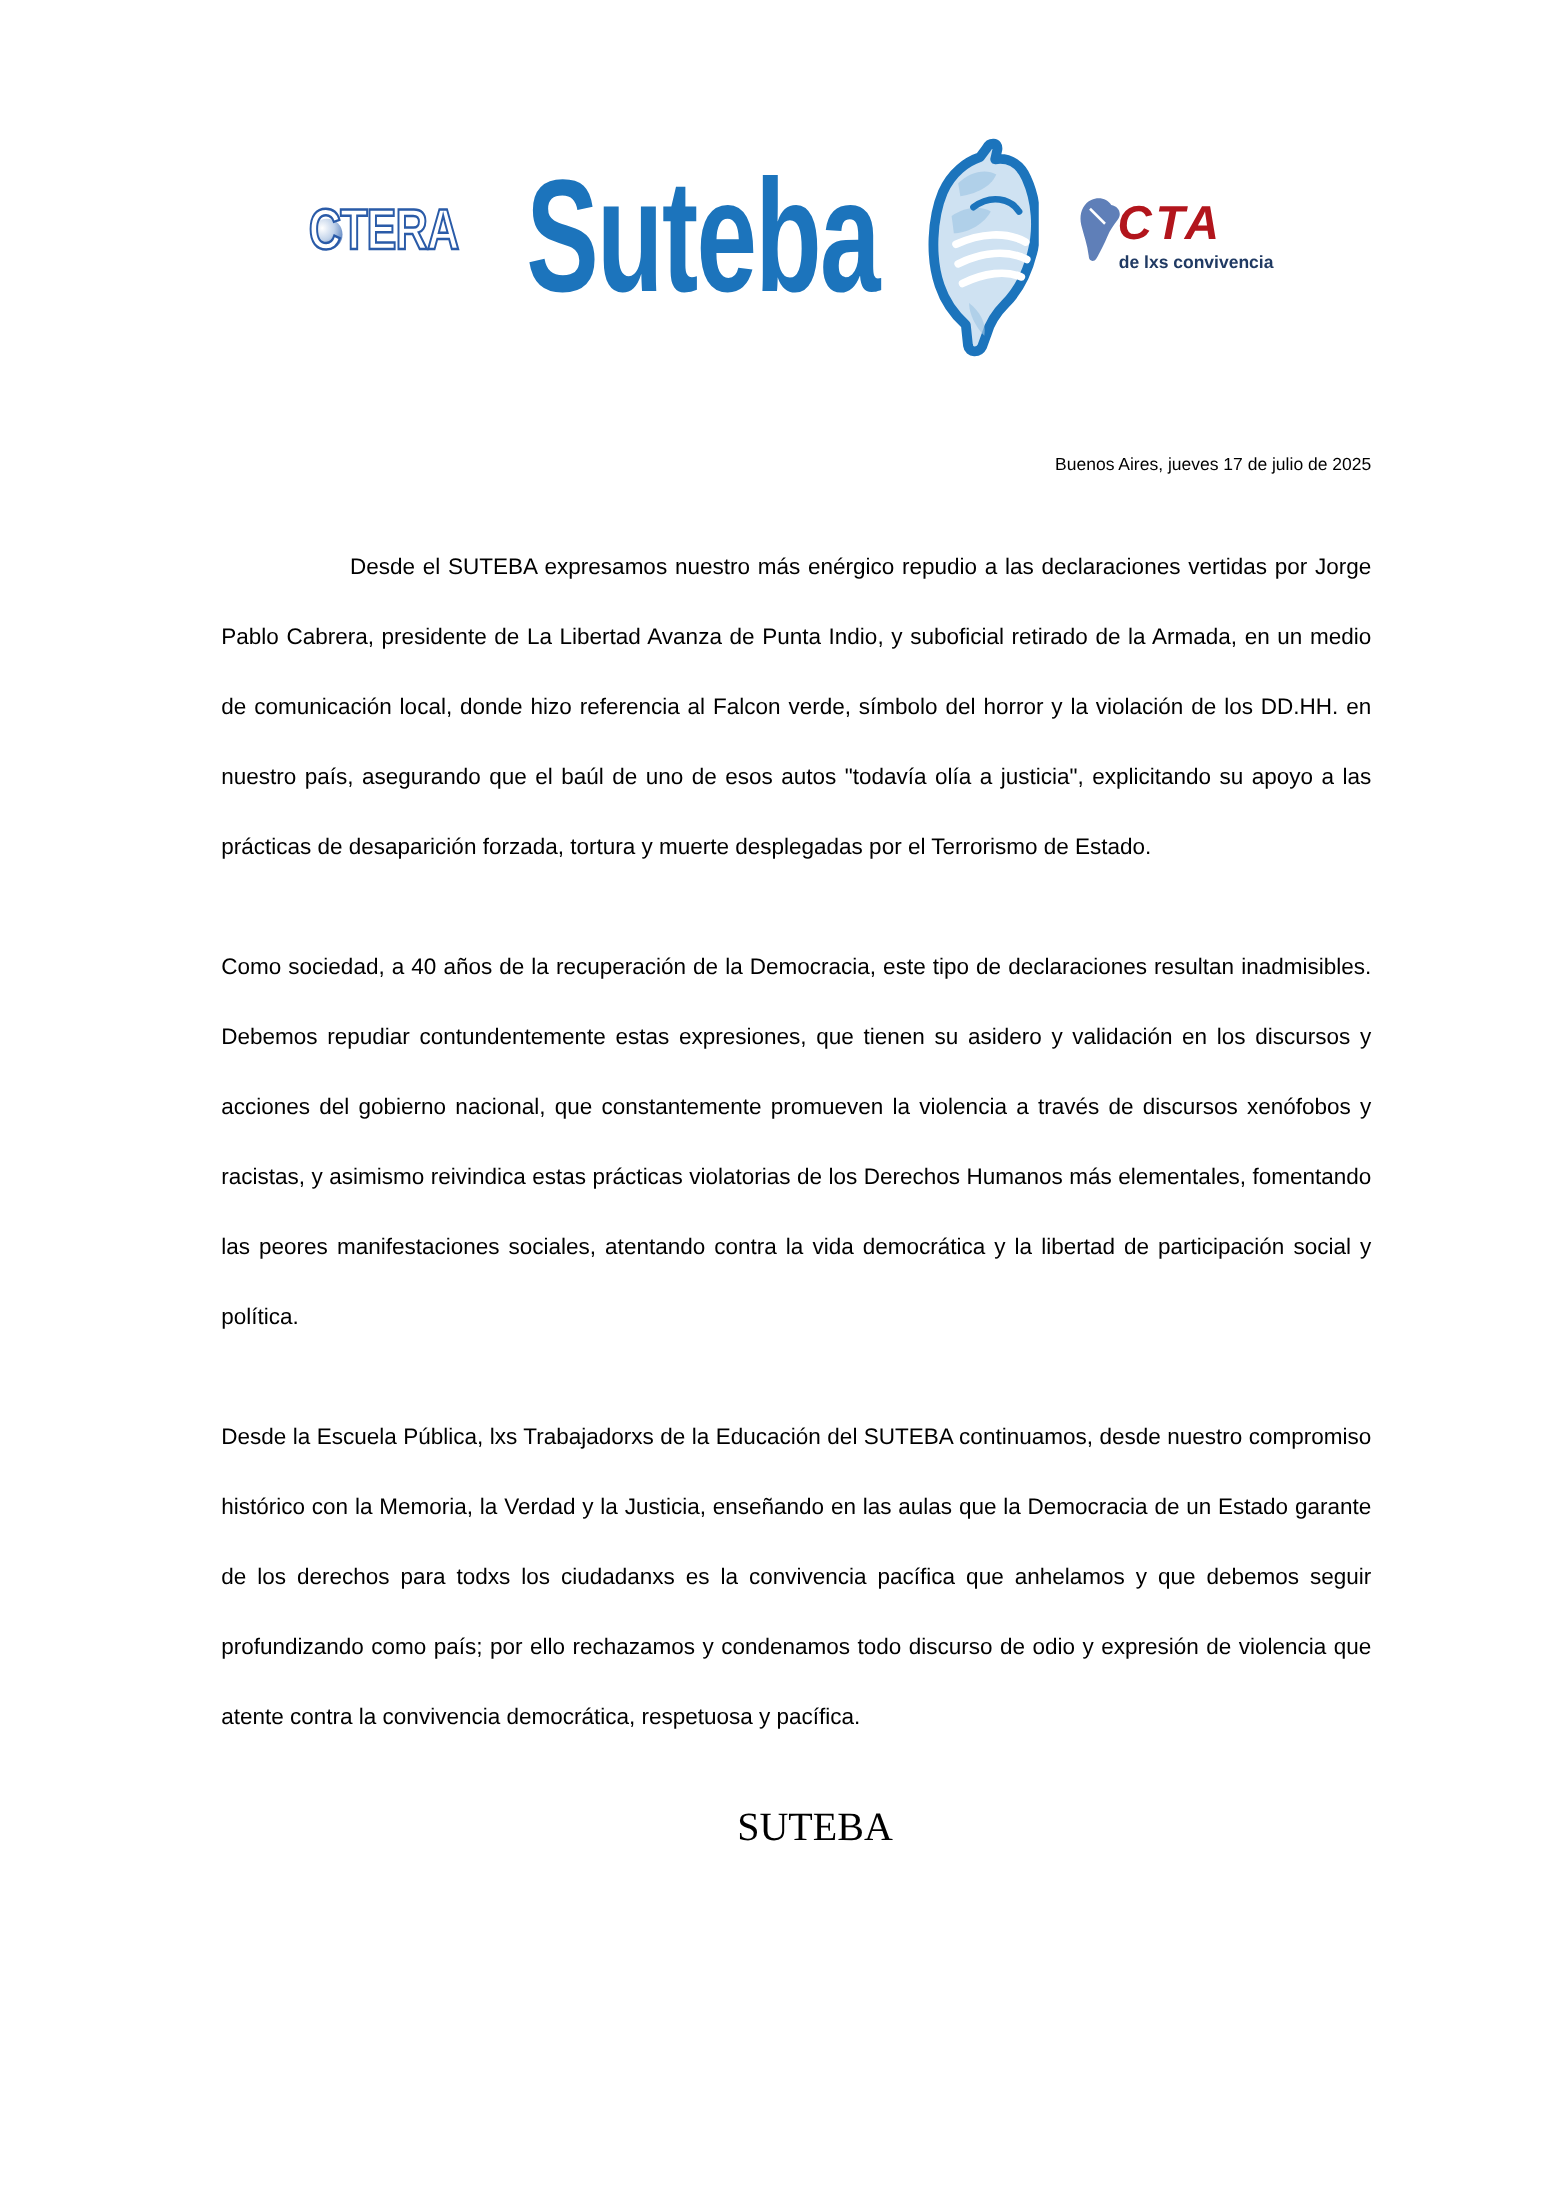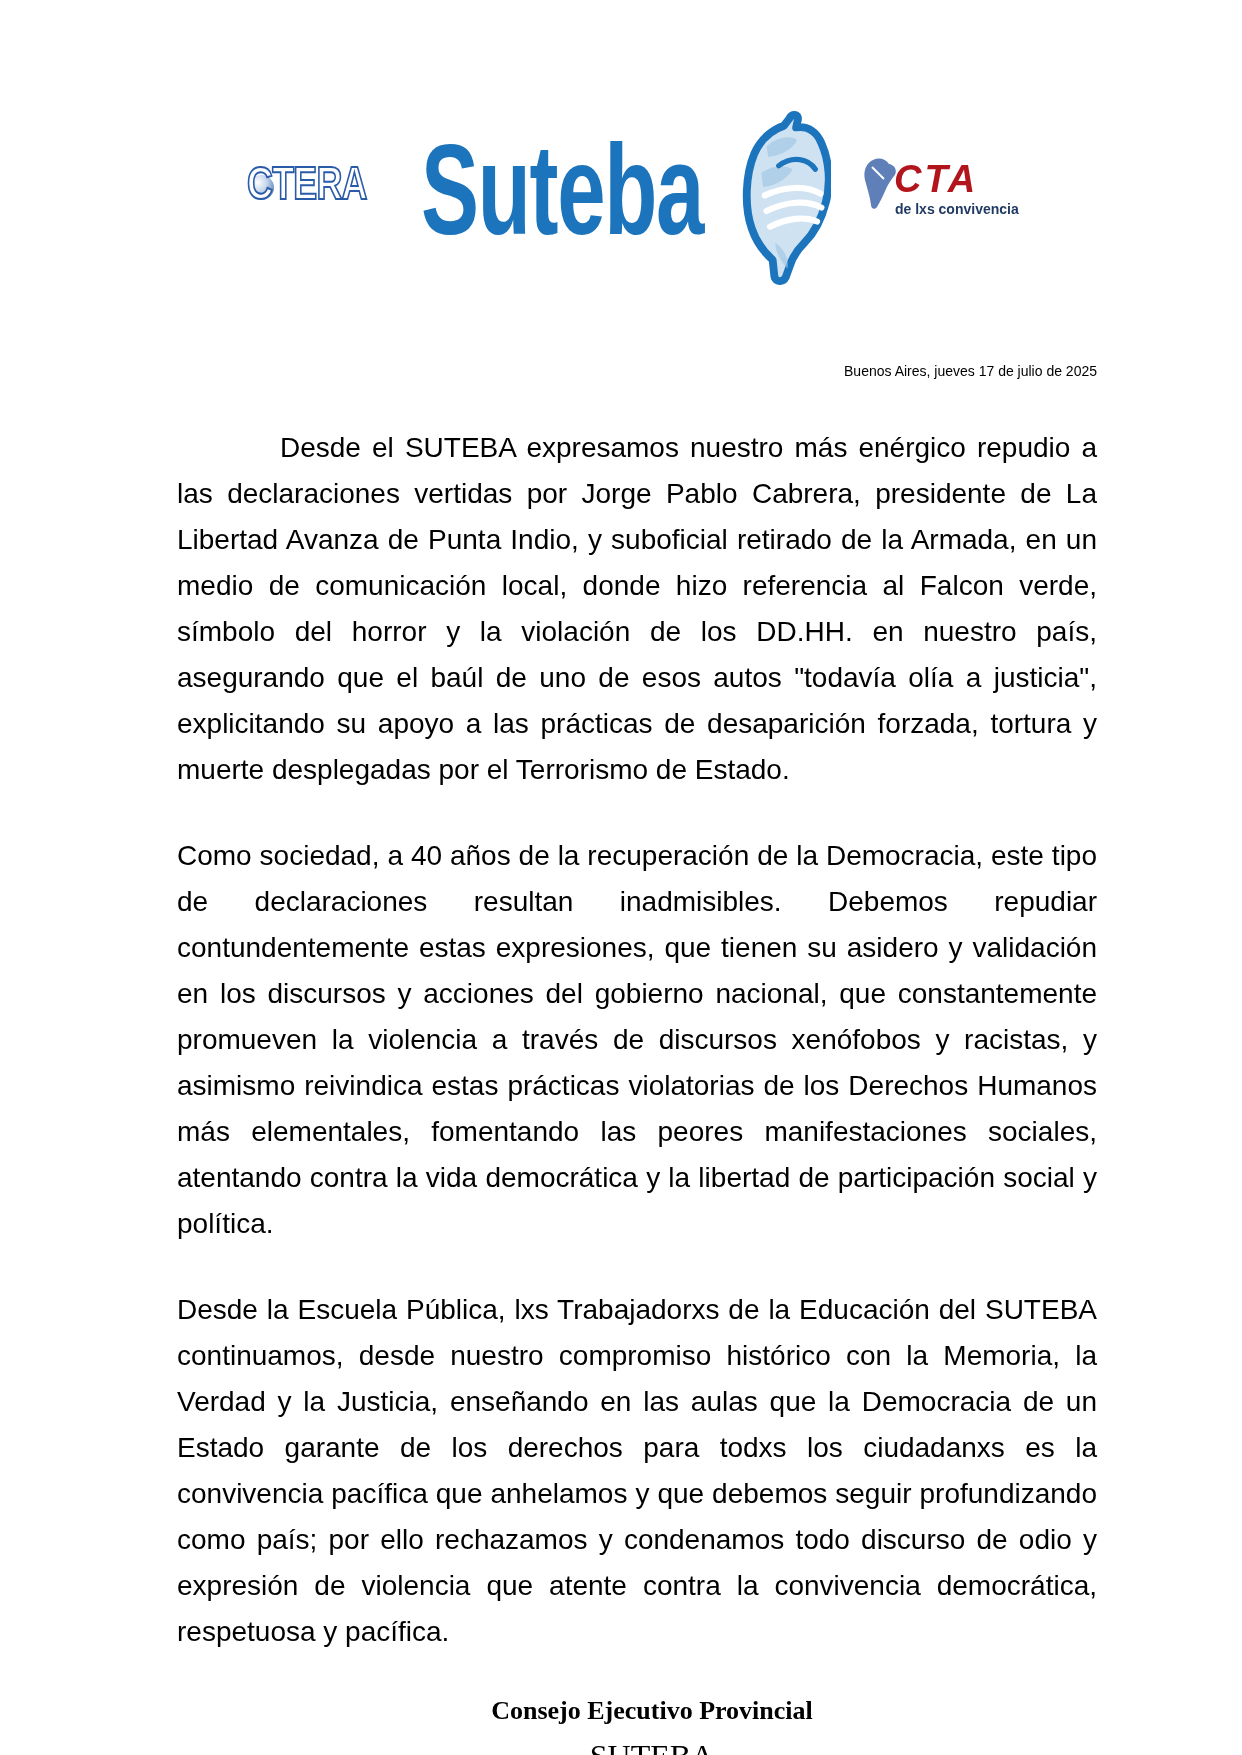--- a/index.html
+++ b/index.html
@@ -60,21 +60,21 @@
     font-size:14px;font-weight:bold;color:var(--cta-navy);white-space:nowrap;
   }
 
   
   .dateline{
     margin:58px 0 0 177px;width:920px;
     font-size:14px;line-height:46px;text-align:right;
   }
   .letter-body{
     margin:31px 0 0 177px;width:920px;
-    font-size:28px;line-height:46px;text-align:justify;
+    font-size:18px;line-height:56px;text-align:justify;
   }
   .para{margin:0 0 40px 0;}
   .para.indent{text-indent:103px;}
 
   
   .signature{margin:25px 0 0 177px;width:920px;text-align:center;position:relative;left:15px;}
   .sig1{font-family:"Liberation Serif", serif;font-weight:bold;font-size:26px;line-height:1.25;}
   .sig2{font-family:"Liberation Serif", serif;font-size:32px;line-height:1.25;margin-top:8px;}
 </style>
 </head>
@@ -115,17 +115,16 @@
 
   <div class="dateline">Buenos Aires, jueves 17 de julio de 2025</div>
 
   <main class="letter-body">
       <p class="para indent">Desde el SUTEBA expresamos nuestro más enérgico repudio a las declaraciones vertidas por Jorge Pablo Cabrera, presidente de La Libertad Avanza de Punta Indio, y suboficial retirado de la Armada, en un medio de comunicación local, donde hizo referencia al Falcon verde, símbolo del horror y la violación de los DD.HH. en nuestro país, asegurando que el baúl de uno de esos autos "todavía olía a justicia", explicitando su apoyo a las prácticas de desaparición forzada, tortura y muerte desplegadas por el Terrorismo de Estado.</p>
       <p class="para">Como sociedad, a 40 años de la recuperación de la Democracia, este tipo de declaraciones resultan inadmisibles. Debemos repudiar contundentemente estas expresiones, que tienen su asidero y validación en los discursos y acciones del gobierno nacional, que constantemente promueven la violencia a través de discursos xenófobos y racistas, y asimismo reivindica estas prácticas violatorias de los Derechos Humanos más elementales, fomentando las peores manifestaciones sociales, atentando contra la vida democrática y la libertad de participación social y política.</p>
       <p class="para">Desde la Escuela Pública, lxs Trabajadorxs de la Educación del SUTEBA continuamos, desde nuestro compromiso histórico con la Memoria, la Verdad y la Justicia, enseñando en las aulas que la Democracia de un Estado garante de los derechos para todxs los ciudadanxs es la convivencia pacífica que anhelamos y que debemos seguir profundizando como país; por ello rechazamos y condenamos todo discurso de odio y expresión de violencia que atente contra la convivencia democrática, respetuosa y pacífica.</p>
     </main>
 
   <footer class="signature">
-    <div class="sig1">Consejo Ejecutivo Provincial</div>
     <div class="sig2">SUTEBA</div>
   </footer>
 
 </div>
 
 </body></html>

